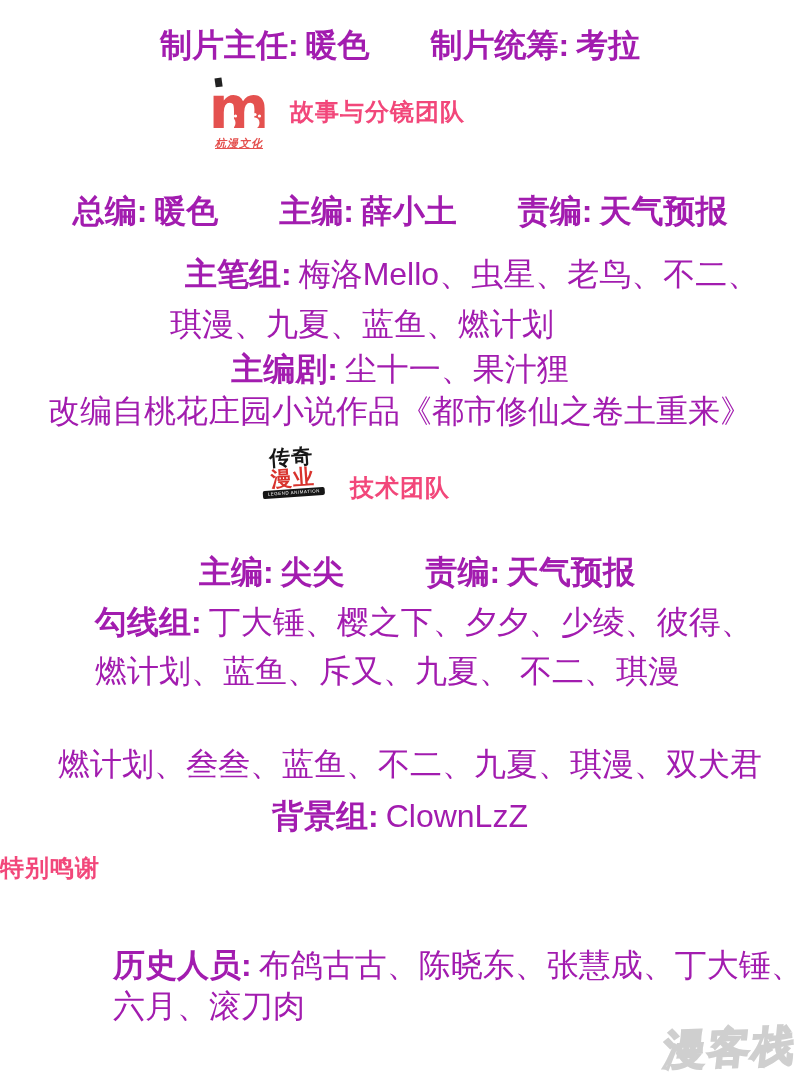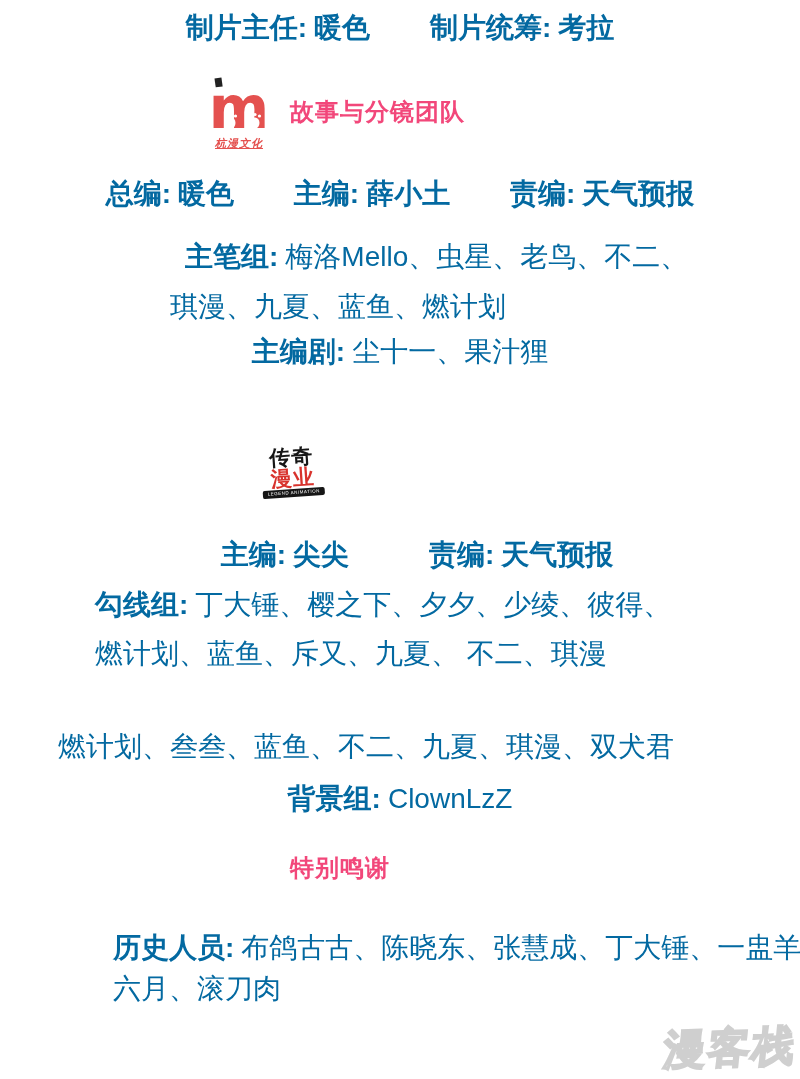--- a/index.html
+++ b/index.html
@@ -1,20 +1,20 @@
 <!DOCTYPE html>
 <html><head>
 <meta charset="utf-8">
 <style>
   html,body{margin:0;padding:0;background:#fff;}
   .page{
     position:relative;width:800px;height:1079px;background:#ffffff;overflow:hidden;
     font-family:"Liberation Sans","DejaVu Sans",sans-serif;color:#1e1e1e;
   }
-  .line{position:absolute;font-size:28px;line-height:40px;white-space:nowrap;color:#0369a1;}
+  .line{position:absolute;font-size:32px;line-height:40px;white-space:nowrap;color:#a21caf;margin-top:17px;}
   .center{left:0;width:800px;text-align:center;}
   .bold{font-weight:700;}
   .label{font-weight:700;margin-right:7px;}
   .pair{display:inline-block;}
   .pair + .pair{margin-left:52px;}
   .pair-wide + .pair-wide{margin-left:72px;}
   .allbold .pair, .allbold .pair-wide{font-weight:700;}
 
   
   .heading{
@@ -80,26 +80,28 @@
     <span class="label">主笔组:</span><span>梅洛Mello、虫星、老鸟、不二、</span>
   </div>
   <div class="line" style="left:170px;top:287px;">
     <span>琪漫、九夏、蓝鱼、燃计划</span>
   </div>
 
   <div class="line center" style="top:332px;">
     <span class="label">主编剧:</span><span>尘十一、果汁狸</span>
   </div>
 
+  <div class="line center" style="top:374px;">改编自桃花庄园小说作品《都市修仙之卷土重来》</div>
 
   <div class="logo2">
     <div class="l1">传奇</div>
     <div class="l2">漫业</div>
     <div class="banner">LEGEND ANIMATION INDUSTRY</div>
   </div>
+  <div class="heading" style="left:350px;top:472px;">技术团队</div>
 
   <div class="line center allbold" style="top:535px;padding-left:17px;">
     <span class="pair-wide"><span class="label">主编:</span><span>尖尖</span></span>
     <span class="pair-wide"><span class="label">责编:</span><span>天气预报</span></span>
   </div>
 
   <div class="line" style="left:95px;top:585px;text-align:right;">
     <span class="label">勾线组:</span><span>丁大锤、樱之下、夕夕、少绫、彼得、</span>
   </div>
   <div class="line" style="left:95px;top:634px;">
@@ -107,21 +109,21 @@
   </div>
 
   <div class="line" style="left:58px;top:727px;">
     <span>燃计划、叁叁、蓝鱼、不二、九夏、琪漫、双犬君</span>
   </div>
 
   <div class="line center" style="top:779px;">
     <span class="label">背景组:</span><span>ClownLzZ</span>
   </div>
 
-  <div class="heading" style="left:0;width:680px;text-align:center;top:852px;">特别鸣谢</div>
+  <div class="heading" style="left:0;width:680px;text-align:left;top:852px;">特别鸣谢</div>
 
   <div class="line" style="left:113px;top:928px;">
     <span class="label">历史人员:</span><span>布鸽古古、陈晓东、张慧成、丁大锤、一盅羊、</span>
   </div>
   <div class="line" style="left:113px;top:969px;">
     <span>六月、滚刀肉</span>
   </div>
 
   <div class="watermark">漫客栈</div>
 

